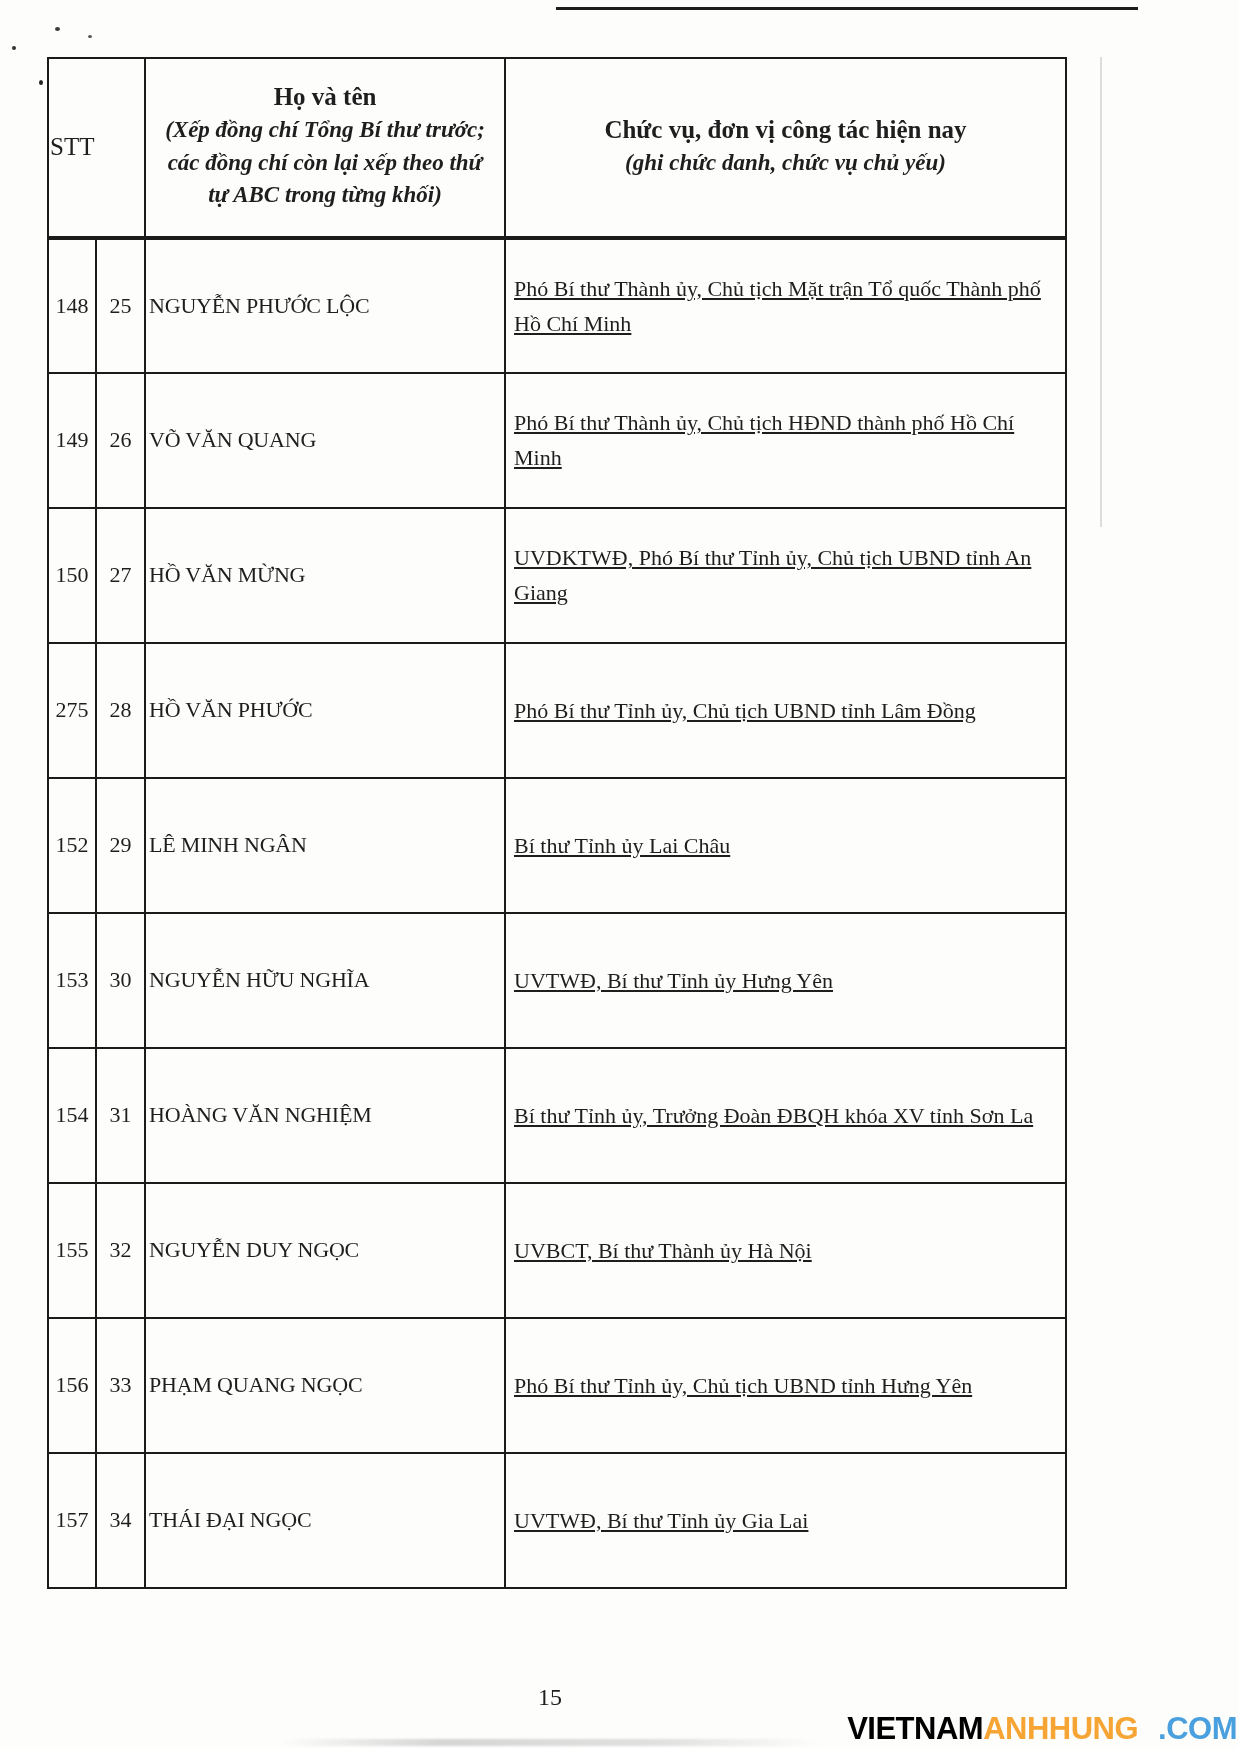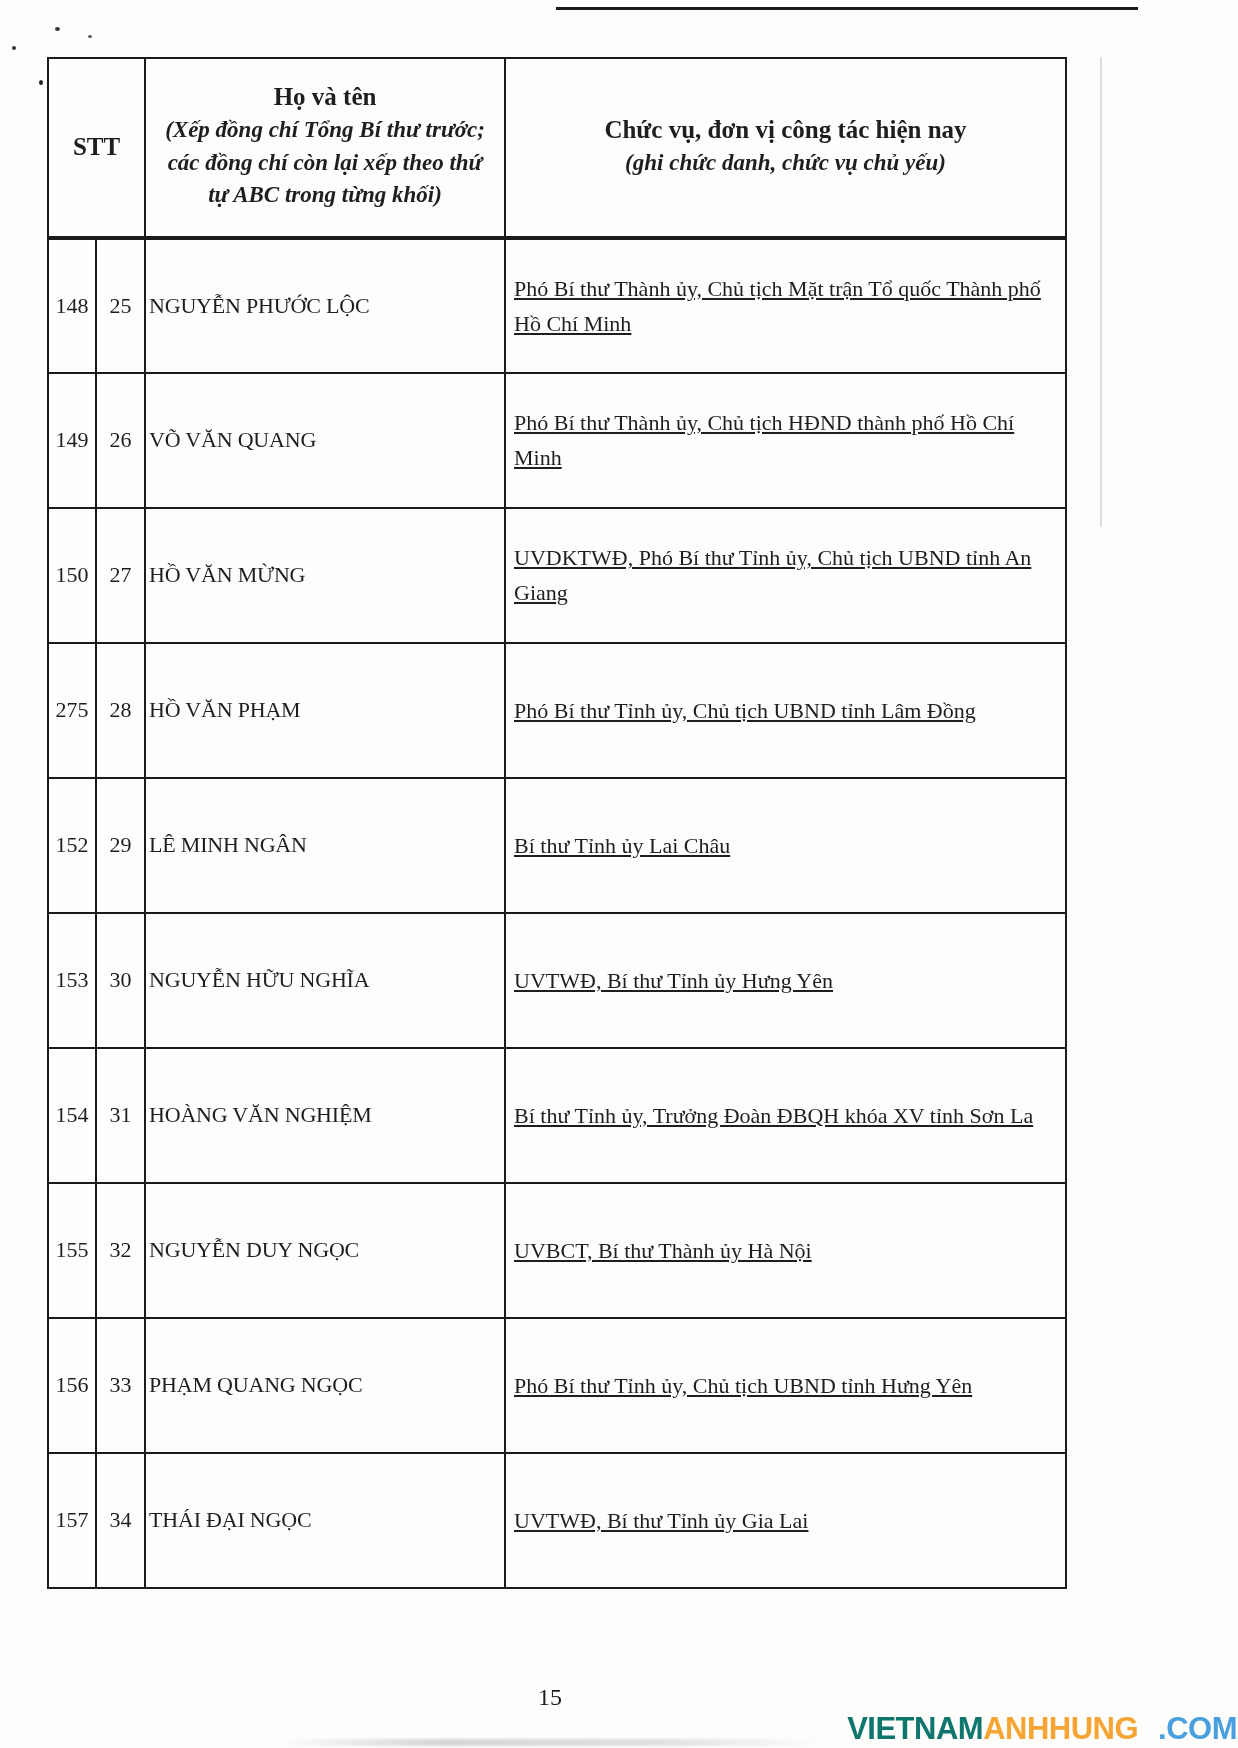--- a/index.html
+++ b/index.html
@@ -21,21 +21,21 @@
   }
   .roster th, .roster td {
     border:2px solid #1b1b1b;
     vertical-align:middle;
     overflow:hidden;
   }
   .roster thead tr { height:175px; }
   .roster tbody tr { height:135px; }
   .roster thead th { border-bottom-width:4px; background:#fdfdfc; }
 
-  .h-stt { font-weight:bold; font-size:25px; text-align:center;margin-left:36px; }
+  .h-stt { font-weight:normal; font-size:25px; text-align:left;margin-left:36px; }
   .h-name, .h-pos { text-align:center; padding:24px 12px; }
   .h-title { font-weight:bold; font-size:25px; margin-bottom:3px; }
   .h-sub { font-style:italic; font-size:23px; line-height:1.42; }
 
   .c-stt, .c-no { text-align:center; font-size:22px; }
   .c-name { font-size:22px; padding-left:3px; letter-spacing:-0.2px; }
   .c-pos  { font-size:22px; padding-left:8px; padding-right:12px; line-height:1.6;text-decoration:underline; }
 
   
   .page-number {
@@ -120,21 +120,21 @@
       </tr>
       <tr>
         <td class="c-stt">150</td>
         <td class="c-no">27</td>
         <td class="c-name">HỒ VĂN MỪNG</td>
         <td class="c-pos">UVDKTWĐ, Phó Bí thư Tỉnh ủy, Chủ tịch UBND tỉnh An Giang</td>
       </tr>
       <tr>
         <td class="c-stt">275</td>
         <td class="c-no">28</td>
-        <td class="c-name">HỒ VĂN PHẠM</td>
+        <td class="c-name">HỒ VĂN PHƯỚC</td>
         <td class="c-pos">Phó Bí thư Tỉnh ủy, Chủ tịch UBND tỉnh Lâm Đồng</td>
       </tr>
       <tr>
         <td class="c-stt">152</td>
         <td class="c-no">29</td>
         <td class="c-name">LÊ MINH NGÂN</td>
         <td class="c-pos">Bí thư Tỉnh ủy Lai Châu</td>
       </tr>
       <tr>
         <td class="c-stt">153</td>
@@ -164,16 +164,16 @@
         <td class="c-stt">157</td>
         <td class="c-no">34</td>
         <td class="c-name">THÁI ĐẠI NGỌC</td>
         <td class="c-pos">UVTWĐ, Bí thư Tỉnh ủy Gia Lai</td>
       </tr>
     </tbody>
   </table>
 
   <div class="page-number">15</div>
 
-  <div class="watermark"><span style="color: #0f766e;">VIETNAM</span><span style="color: rgb(246, 165, 53);">ANHHUNG</span><span style="color: rgb(74, 160, 223); margin-left: 20px;">.COM</span></div>
+  <div class="watermark"><span style="color: #000000;">VIETNAM</span><span style="color: rgb(246, 165, 53);">ANHHUNG</span><span style="color: rgb(74, 160, 223); margin-left: 20px;">.COM</span></div>
 
   <div class="bottom-smudge"></div>
 </div>
 
 </body></html>

